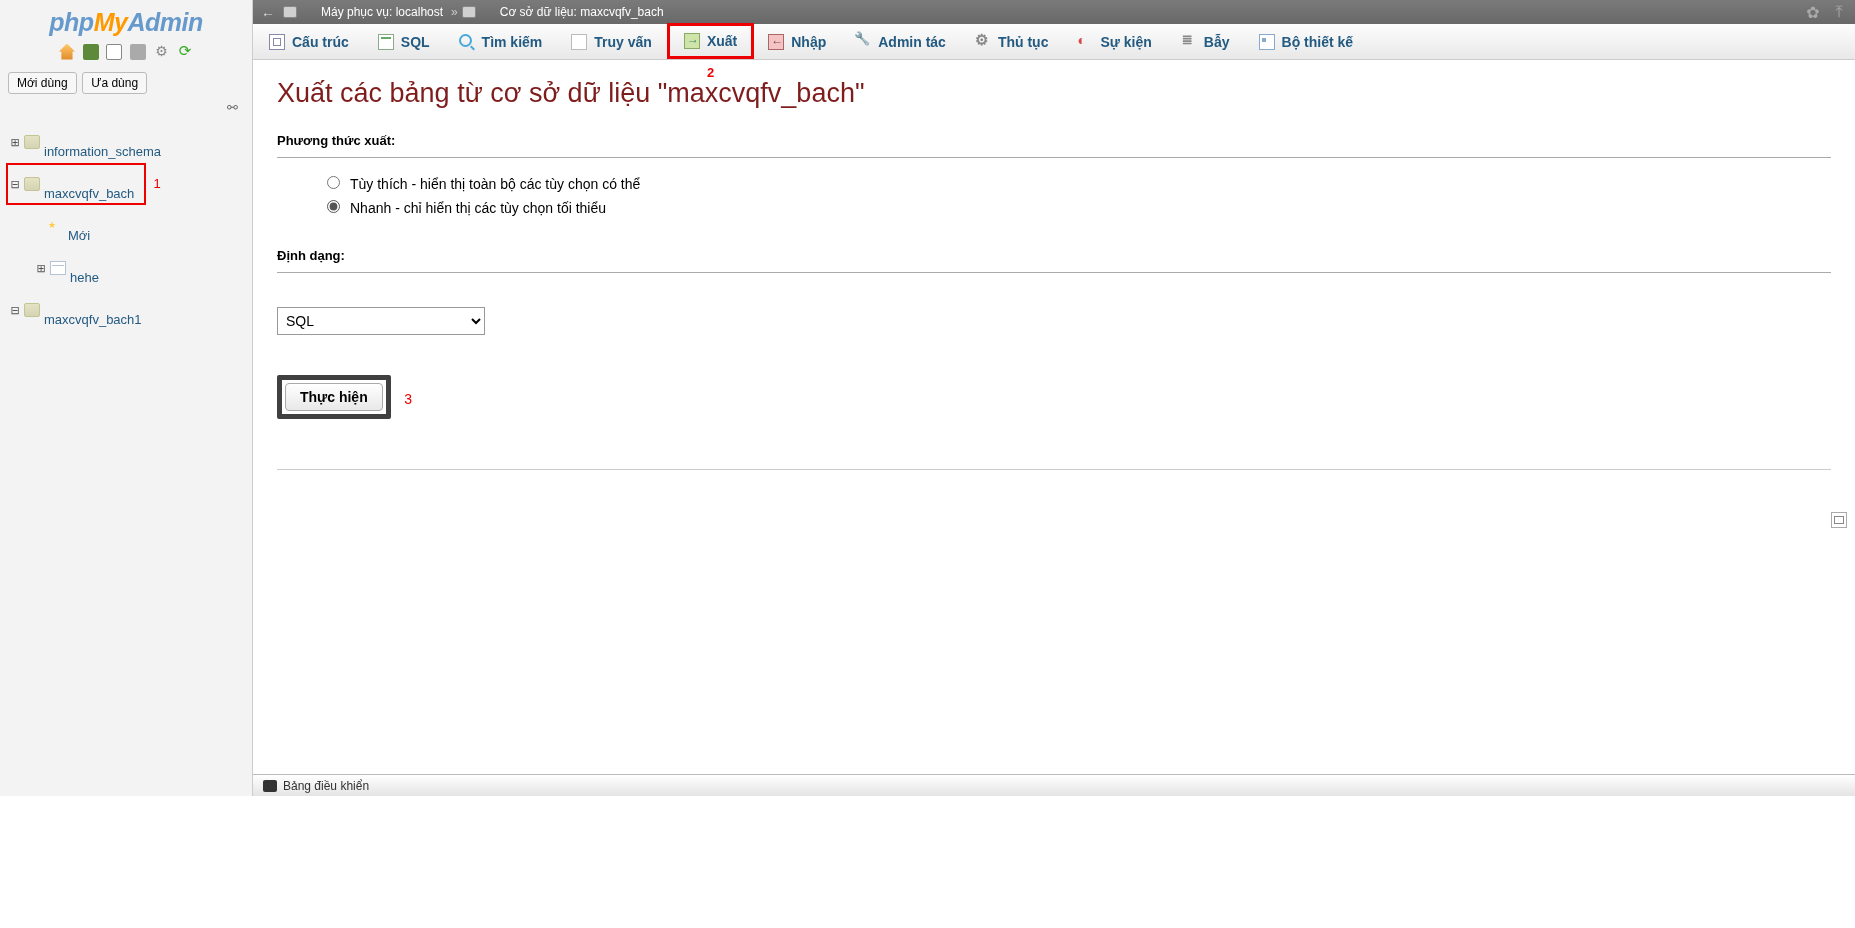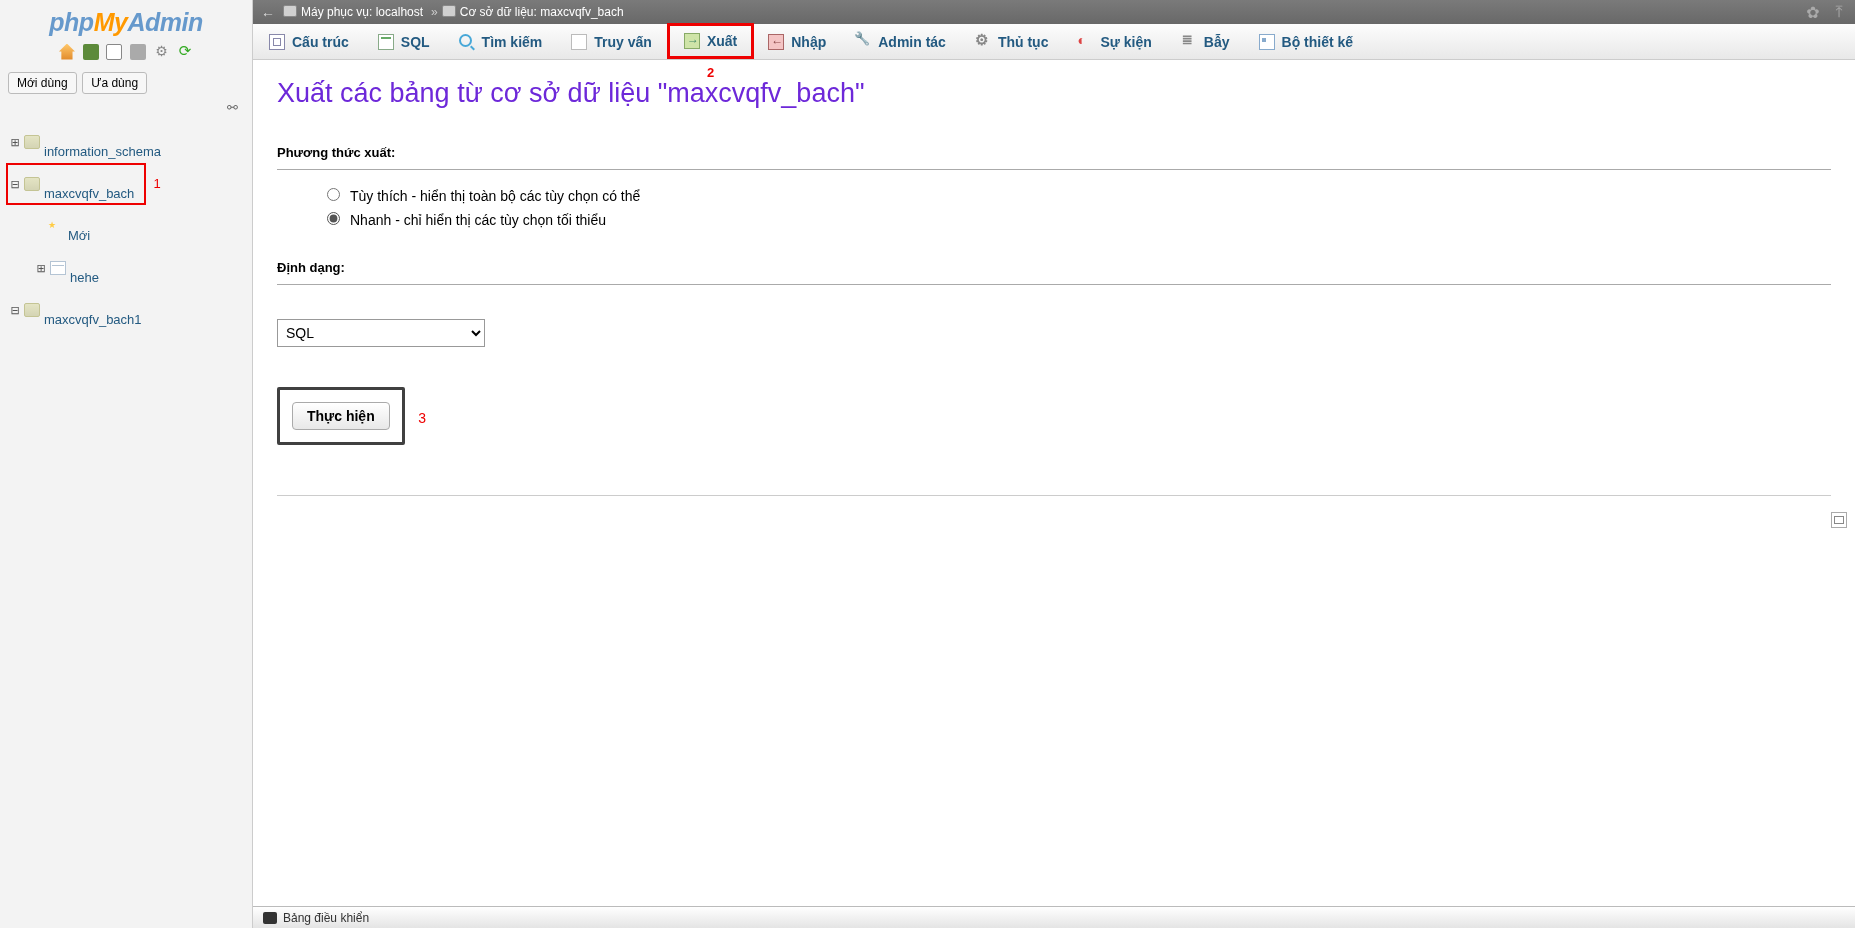--- a/index.html
+++ b/index.html
@@ -1,17 +1,17 @@
 <!DOCTYPE html>
 <html><head>
 <meta charset="utf-8">
 <style>
 * { box-sizing: border-box; margin: 0; padding: 0; }
 body { font-family: sans-serif; font-size: 13px; background: #fff; overflow: hidden; }
-.app { display: flex; height: 928px; width: 1855px; }
+.app { display: flex; height: 796px; width: 1855px; }
 
 
 .sidebar { width: 253px; background: #f3f3f3; border-right: 1px solid #ccc; display: flex; flex-direction: column; }
 .logo { text-align: center; padding: 8px 0 2px; font-size: 25px; font-weight: bold; font-style: italic; letter-spacing: -0.5px; }
 .logo .p1 { color: #6699cc; }
 .logo .p2 { color: #ff9900; }
 .logo .p3 { color: #6699cc; }
 .quick-icons { text-align: center; padding: 4px 0 8px; }
 .quick-icons span { display: inline-block; width: 16px; height: 16px; margin: 0 2px; vertical-align: middle; }
 .recent { padding: 4px 8px 8px; }
@@ -29,21 +29,21 @@
 .tree-row span.lbl { margin-left: 2px; margin-top: 20px; }
 .tree .lvl1 { padding-left: 4px; }
 .tree .lvl2 { padding-left: 30px; }
 .tree-row.selected { border: 2px solid #e00; padding: 0 2px 0 0; }
 .anno-num { color: #e00; font-size: 13px; margin-left: 8px; }
 
 
 .main { flex: 1; display: flex; flex-direction: column; position: relative; }
 .topbar { background: linear-gradient(#7a7a7a,#686868); height: 24px; display: flex; align-items: center; padding: 0 8px; color: #fff; font-size: 12px; }
 .topbar .back { color: #ddd; margin-right: 8px; font-size: 14px; cursor:pointer; }
-.topbar .bc-item { display: inline-flex; margin-right: 4px; }
+.topbar .bc-item { display: inline-flex; align-items: center; margin-right: 4px; gap: 20px; }
 .topbar .bc-sep { margin: 0 4px; color: #ccc; }
 .topbar .srv-icon, .topbar .db-icon { width: 14px; height: 12px; background: #d0d0d0; border:1px solid #888; display:inline-block; margin-right:4px; border-radius:2px; }
 .topbar .spacer { flex: 1; }
 .topbar .sys-icon { width: 16px; height: 16px; margin-left: 10px; color: #aaa; font-size: 16px; cursor:pointer; display:inline-flex; align-items:center; justify-content:center; }
 
 .tabs { display: flex; background: linear-gradient(#fdfdfd,#e8e8e8); border-bottom: 1px solid #ccc; height: 36px; align-items:center; padding-left:2px; }
 .tab { display: flex; align-items: center; padding: 0 14px; height: 34px; font-size: 14px; font-weight: bold; color: #235a81; cursor: pointer; border-right: 1px solid transparent; position:relative; }
 .tab .ticon { width: 16px; height: 16px; margin-right: 7px; display:inline-block; position:relative; }
 .tab.highlight { border: 3px solid #e00; height: 36px; margin-top:-1px; position:relative; }
 
@@ -56,30 +56,30 @@
 .ic-import{ background:#f4c4c4; border:1px solid #a66; }.ic-import::before{content:"←"; position:absolute; top:-2px; left:2px; font-size:12px; color:#844;}
 .ic-ops{ }.ic-ops::before{content:"🔧"; position:absolute; top:-3px; left:-1px; font-size:13px; filter:grayscale(0.4);}
 .ic-proc{ }.ic-proc::before{content:"⚙"; position:absolute; top:-3px; left:0; font-size:15px; color:#888;}
 .ic-event{ }.ic-event::before{content:"◐"; position:absolute; top:-2px; left:0; font-size:14px; color:#d44;}
 .ic-trigger{ }.ic-trigger::before{content:"≣"; position:absolute; top:-2px; left:1px; font-size:13px; color:#888;}
 .ic-designer{ background:#fff; border:1px solid #8ac; }.ic-designer::before{content:""; position:absolute; top:3px; left:2px; width:4px; height:4px; background:#8ac;}
 
 .anno2 { position:absolute; color:#e00; font-size:13px; top:39px; left:50%; transform:translateX(-50%); }
 
 .content { padding: 18px 24px; flex:1; overflow:auto; position:relative; }
-h2 { font-size: 27px; font-weight: normal; color: #6d28d9; margin-bottom: 36px; }
+h2 { font-size: 27px; font-weight: normal; color: #7f1d1d; margin-bottom: 24px; }
 .section-title { font-weight: bold; font-size: 13px; margin-bottom: 6px; padding-bottom:3px; }
 .section-hr { border-top:1px solid #aaa; margin-bottom: 14px; }
 .radios { margin-left: 50px; margin-bottom: 28px; }
 .radios label { display:block; padding: 4px 0; font-size:14px; cursor:pointer; }
 .radios input { margin-right: 10px; accent-color:#555; }
 .format-block { margin-bottom: 40px; }
 .format-block select { width: 208px; padding: 4px; font-size:14px; margin-top:20px; border:1px solid #999; background:#fff;}
 .go-btn { background: linear-gradient(#fff,#e8e8e8); border:1px solid #aaa; border-radius:4px; padding: 5px 14px; font-size:14px; font-weight:bold; cursor:pointer; }
-.go-wrap { display:inline-block; border:3px solid #404040; padding:12px; border-radius:2px; }
+.go-wrap { display:inline-block; border:5px solid #404040; padding:3px; border-radius:2px; }
 .anno3 { color:#e00; margin-left: 10px; font-size:14px; vertical-align:middle; }
 .content-footer-hr { border-top:1px solid #ccc; margin-top: 50px; }
 .mini-icon { position:absolute; right:8px; top:452px; width:16px; height:16px; border:1px solid #aaa; background:#fff; cursor:pointer; display:flex; align-items:center; justify-content:center; font-size:10px; color:#888; }
 .mini-icon::before{content:""; width:8px; height:6px; border:1px solid #888;}
 
 .console { position:absolute; bottom:0; left:0; right:0; height:22px; background:linear-gradient(#fff,#e4e4e4); border-top:1px solid #bbb; display:flex; align-items:center; padding:0 10px; font-size:12px; color:#333; }
 .console .cicon { width:14px; height:12px; background:#333; margin-right:6px; display:inline-block; border-radius:2px; }
 
 
 .qi-home{ background:linear-gradient(#ffc76a,#e18a2a); clip-path:polygon(50% 0,100% 50%,85% 50%,85% 100%,15% 100%,15% 50%,0 50%);}

